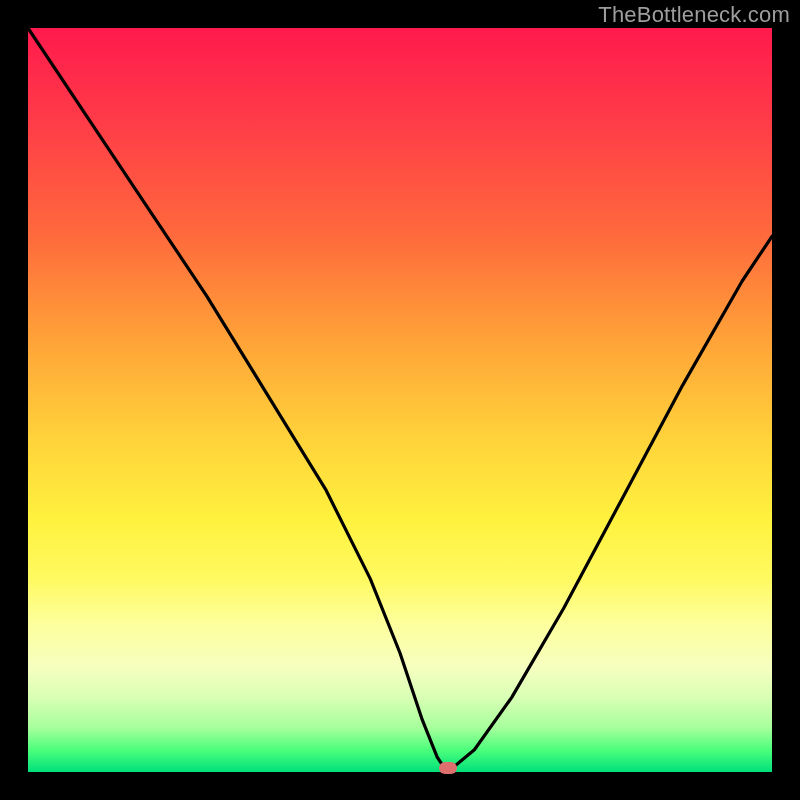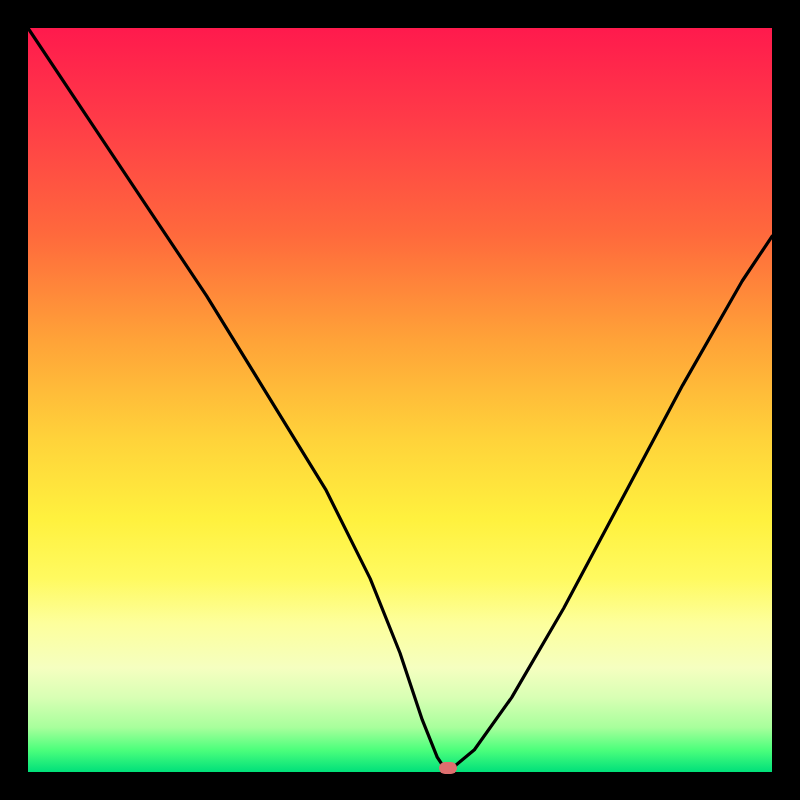--- a/index.html
+++ b/index.html
@@ -64,19 +64,20 @@
     inset: 0;
     width: 100%;
     height: 100%;
     z-index: 2;
   }
 </style>
 </head>
 <body>
 
 <div class="outer">
+  <div class="watermark">TheBottleneck.com</div>
   <div class="plot">
     <svg class="curve" viewBox="0 0 744 744" preserveAspectRatio="none">
       <path id="curve-path" fill="none" stroke="#000" stroke-width="3.2" stroke-linejoin="round" stroke-linecap="round" d="M0.0 0.0 L59.5 89.3 L119.0 178.6 L178.6 267.8 L238.1 364.6 L297.6 461.3 L342.2 550.6 L372.0 625.0 L394.3 691.9 L409.2 729.1 L416.6 740.3 L424.1 740.3 L446.4 721.7 L483.6 669.6 L535.7 580.3 L595.2 468.7 L654.7 357.1 L714.2 253.0 L744.0 208.3"></path>
     </svg>
     <div id="marker" class="marker" style="left: 420.36px; top: 739.536px; background: rgb(222, 111, 111);"></div>
   </div>
 </div>
 
 </body></html>

